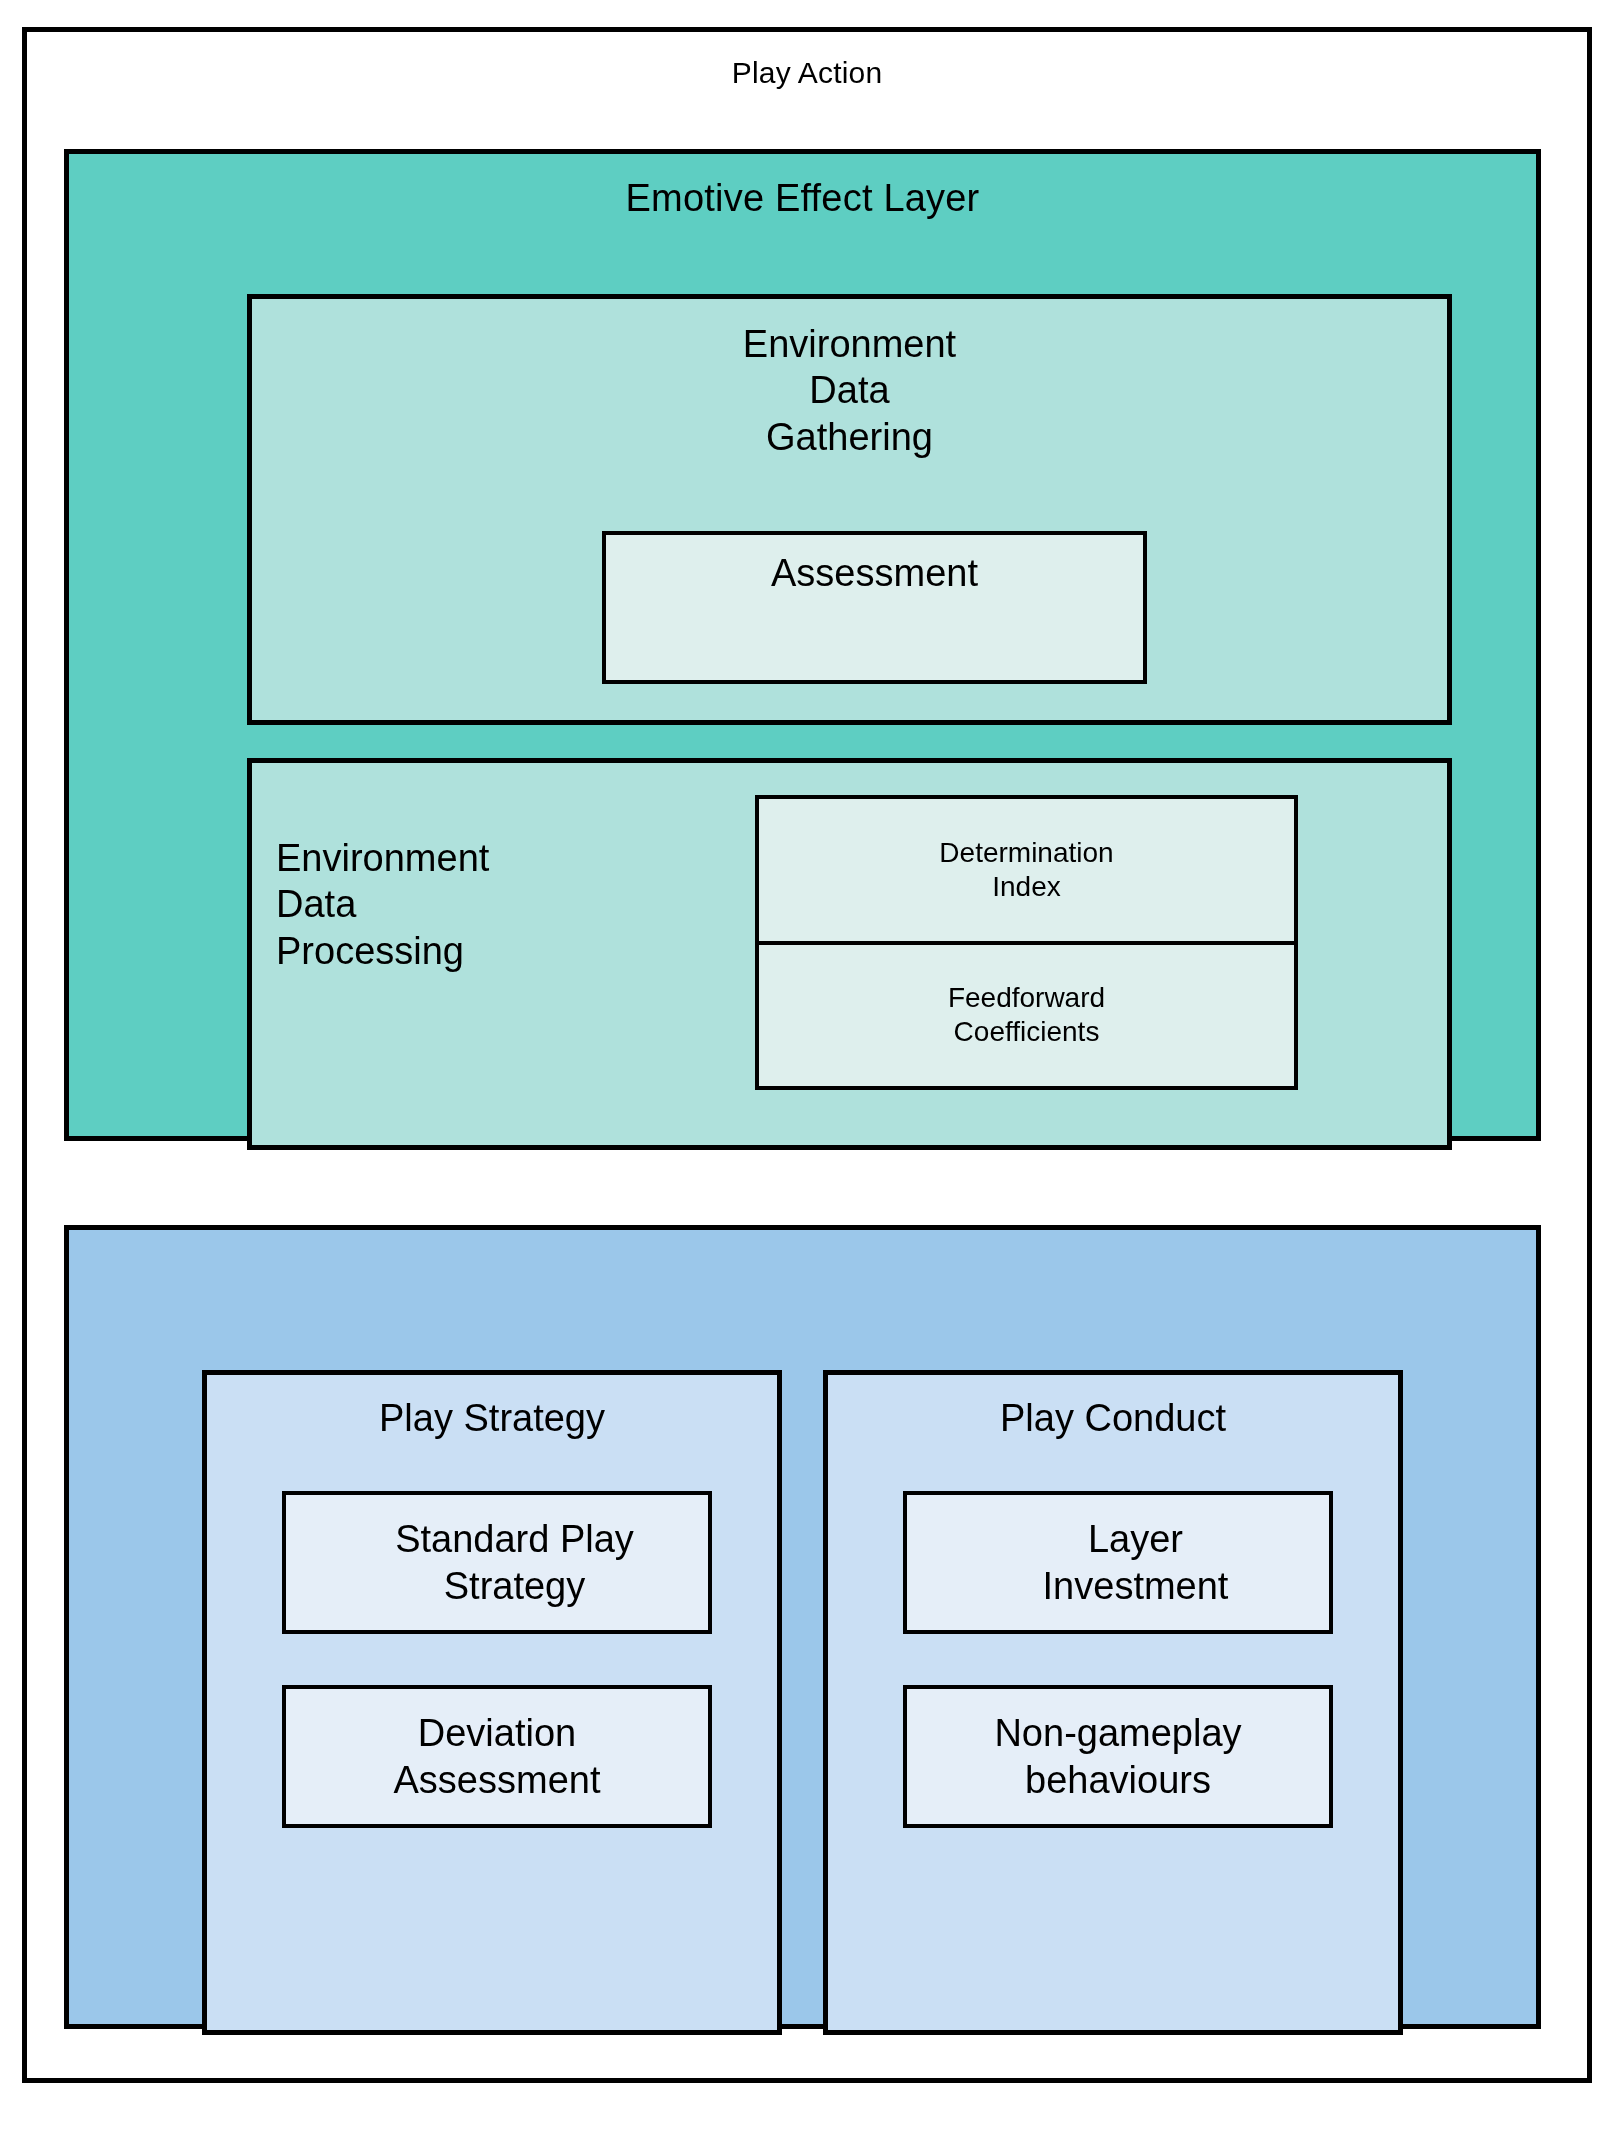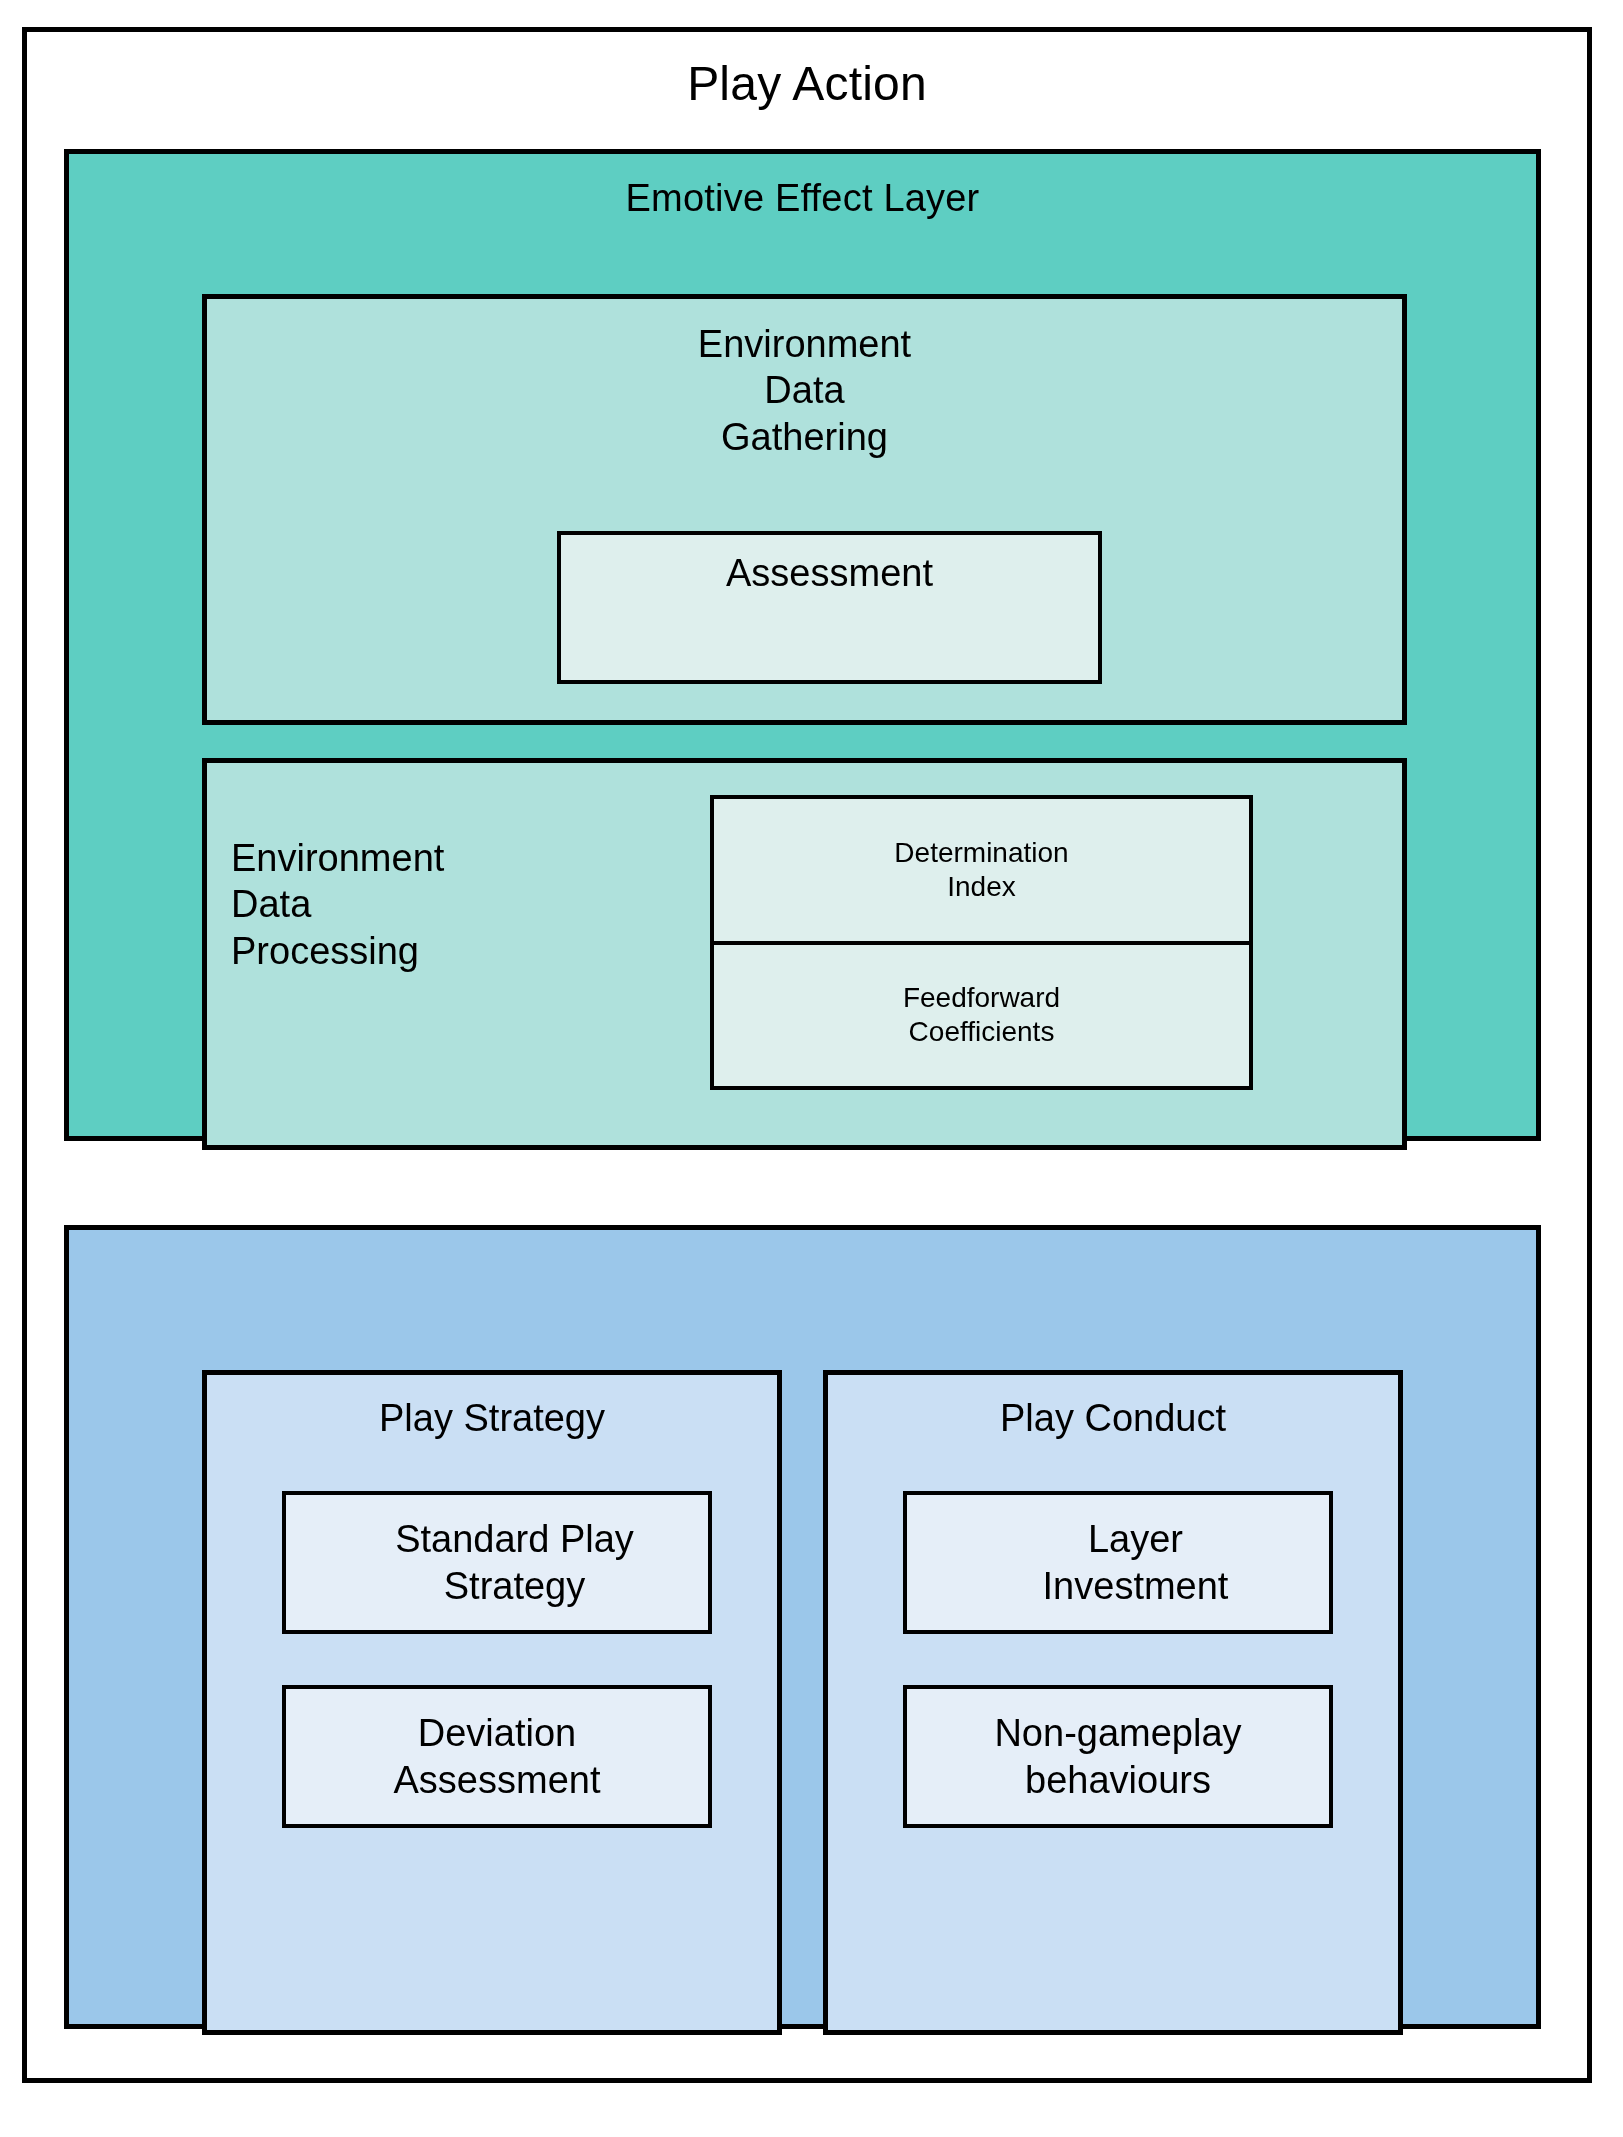--- a/index.html
+++ b/index.html
@@ -22,21 +22,21 @@
     top: 27px;
     width: 1570px;
     height: 2056px;
     border: 5px solid #000000;
     background: #ffffff;
     box-sizing: border-box;
   }
 
   .root-title {
     text-align: center;
-    font-size: 48px;
+    font-size: 30px;
     line-height: 1.15;
     padding-top: 24px;
     letter-spacing: 0.2px;
   }
 
   
   .layer-emotive {
     position: absolute;
     left: 37px;
     top: 117px;
@@ -52,20 +52,21 @@
     line-height: 1.15;
     padding-top: 23px;
     letter-spacing: 0.2px;
   }
 
   .panel-teal {
     position: absolute;
     background: #AFE1DC;
     border: 5px solid #000000;
     box-sizing: border-box;
+    margin-left: 45px;
   }
   .panel-gathering {
     left: 133px;
     top: 140px;
     width: 1205px;
     height: 431px;
   }
   .panel-processing {
     left: 133px;
     top: 604px;

